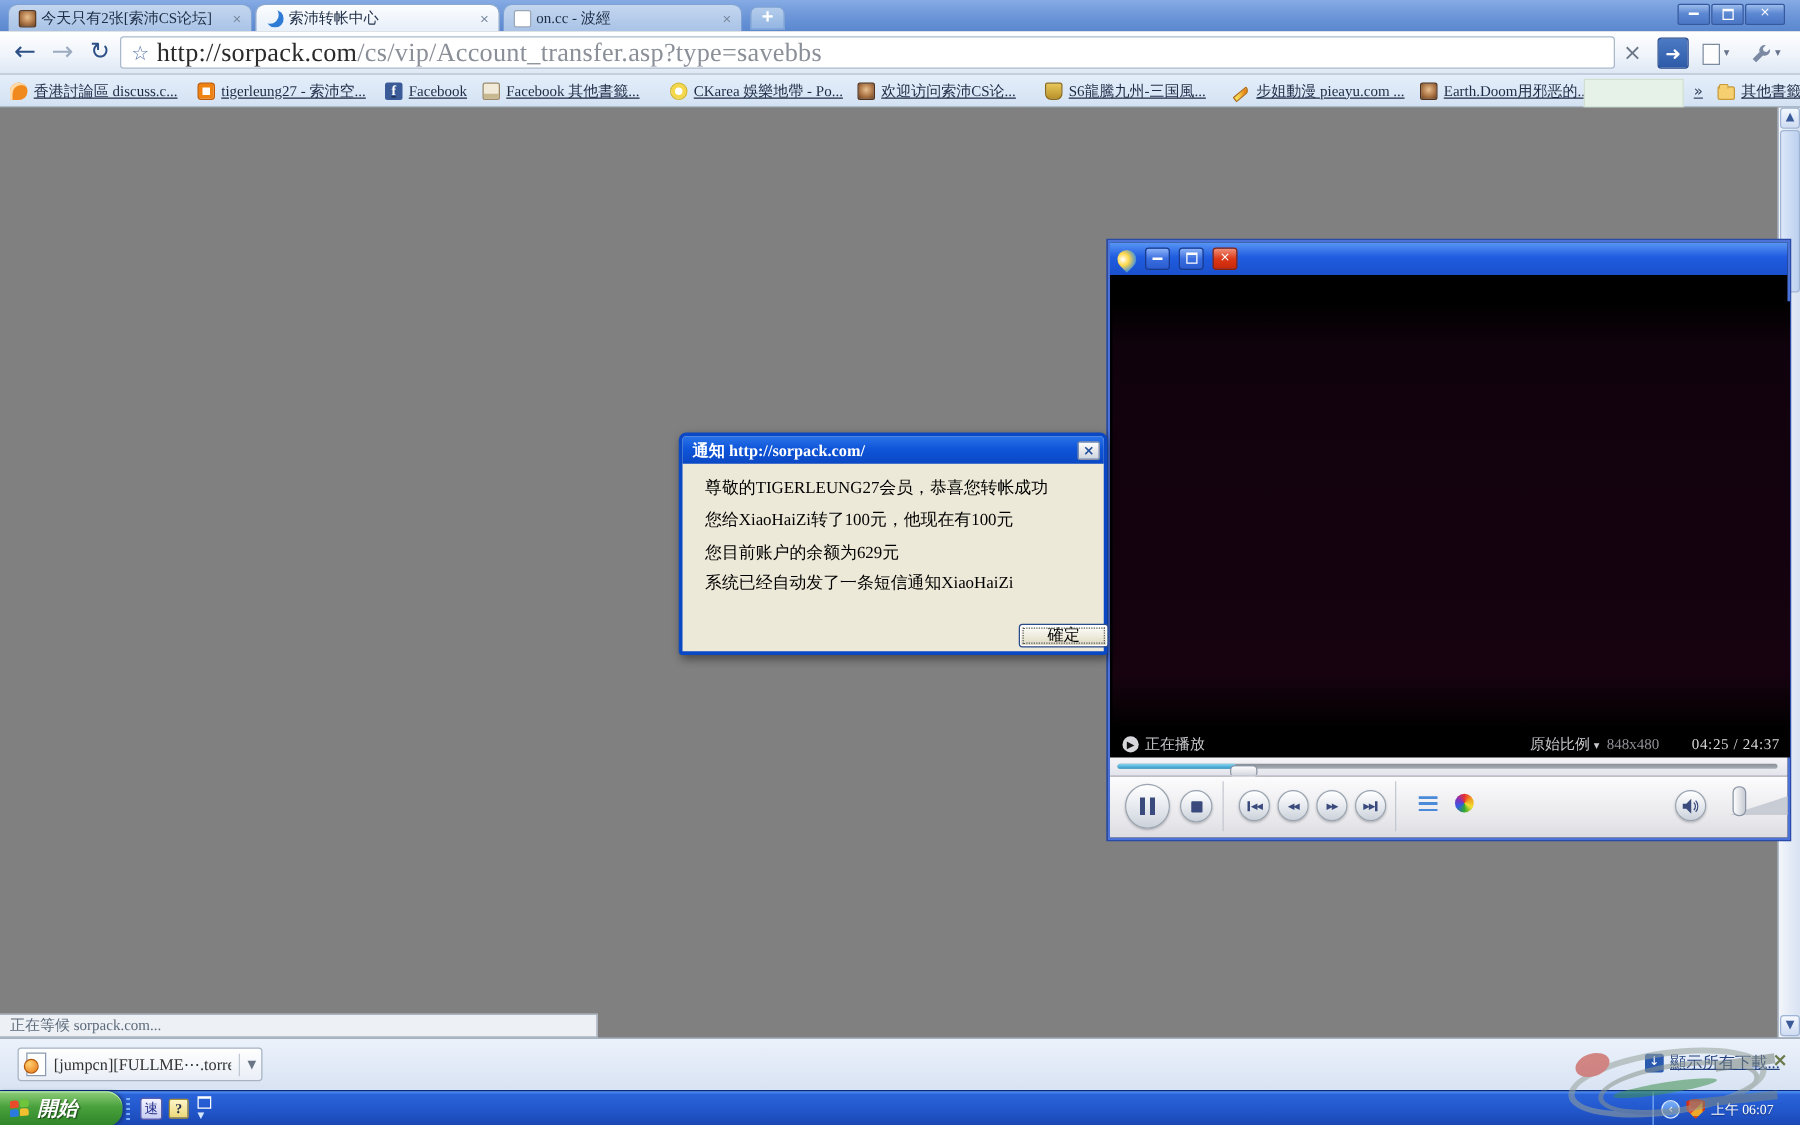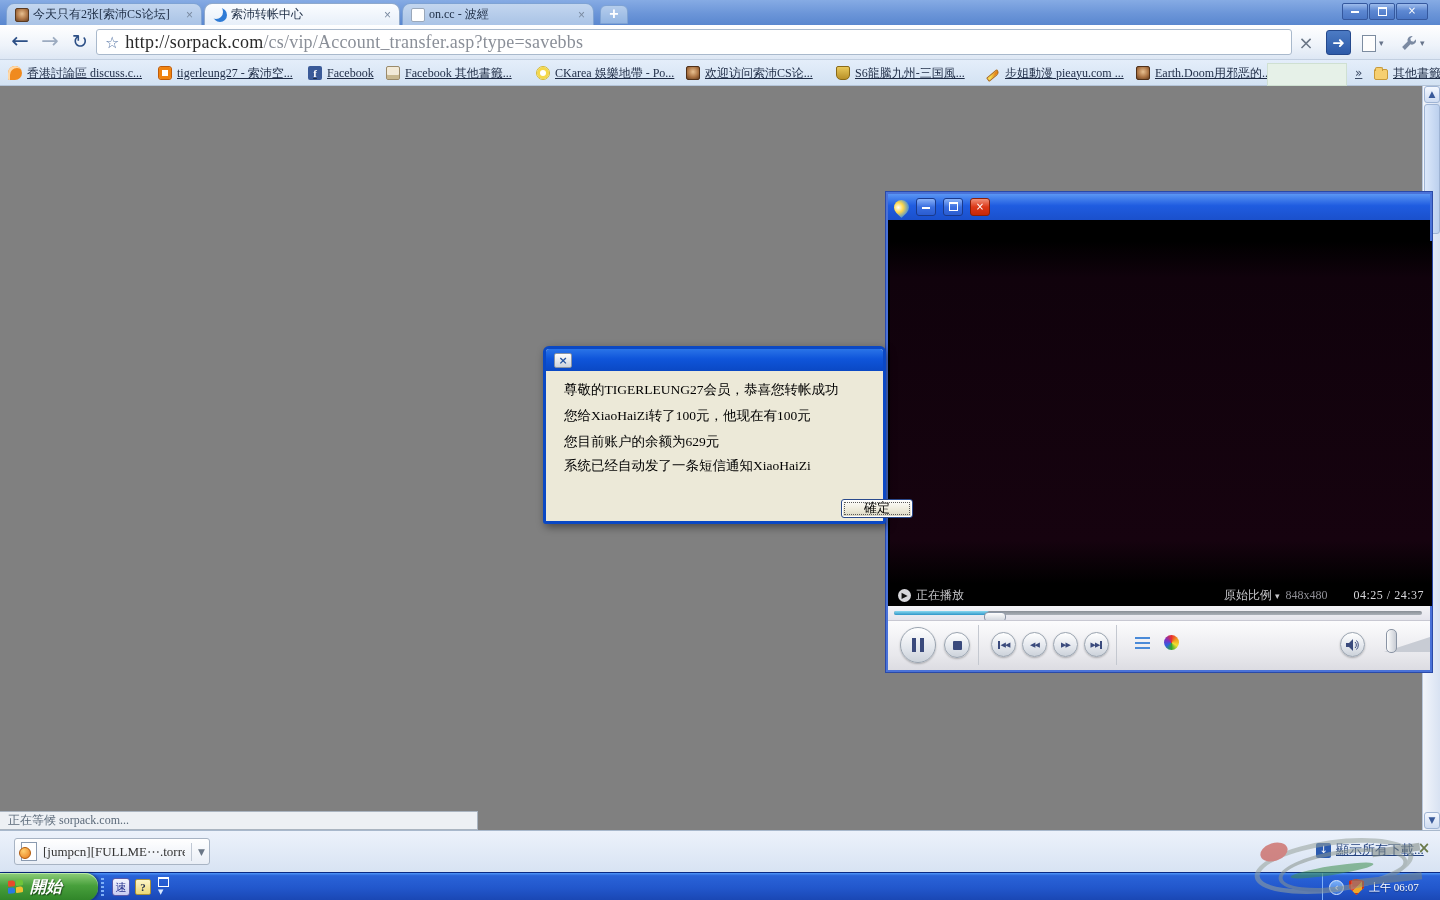--- a/index.html
+++ b/index.html
@@ -36,21 +36,21 @@
 
   .toolbar{left:0;top:25px;width:1440px;height:35px;
     background:linear-gradient(180deg,#ffffff 0%,#eef3fa 60%,#dde7f4 100%);
     border-bottom:1px solid #c2cfe0;box-sizing:border-box;}
   .navbtn{position:absolute;top:3px;width:28px;height:28px;text-align:center;
     font-size:21px;line-height:27px;font-family:"DejaVu Sans",sans-serif;}
   .omnibox{position:absolute;left:96px;top:4px;width:1196px;height:26px;
     background:#fff;border:1px solid #a9b9cc;border-radius:3px;box-sizing:border-box;
     display:flex;align-items:center;}
   .omni-star{color:#5b79a8;font-size:16px;padding:0 6px 0 8px;font-family:"DejaVu Sans",sans-serif;}
-  .omni-url{font-size:18px;letter-spacing:.2px;}
+  .omni-url{font-size:21px;letter-spacing:.2px;}
   .u-host{color:#2a2a2a;}
   .u-path{color:#8a8f98;}
   .stopx{position:absolute;left:1294px;top:6px;width:24px;height:24px;color:#6a7686;
     font-size:18px;text-align:center;line-height:23px;font-family:"DejaVu Sans",sans-serif;}
   .gobtn{position:absolute;left:1326px;top:5px;width:25px;height:25px;border-radius:3px;
     background:linear-gradient(180deg,#4c7bc4 0%,#2d5aa8 100%);border:1px solid #24488c;
     color:#fff;text-align:center;line-height:24px;font-size:15px;box-sizing:border-box;font-family:"DejaVu Sans",sans-serif;}
   .menubtn{position:absolute;top:8px;height:20px;display:flex;align-items:center;gap:3px;color:#66738a;}
   .pageicon{display:inline-block;width:12px;height:15px;background:#fdfdfd;border:1px solid #7c8ca0;
     box-shadow:inset 0 3px 0 -1px #fff;}
@@ -126,21 +126,21 @@
     display:flex;align-items:center;box-sizing:border-box;}
   .dlg-title-text{flex:1;}
   .dlg-x{width:18px;height:15px;margin-right:3px;border-radius:2px;
     background:linear-gradient(180deg,#fdfdfd,#cfd4dc);border:1px solid #8a94a4;
     color:#23529e;font-size:11px;line-height:13px;text-align:center;font-weight:bold;box-sizing:border-box;font-family:"DejaVu Sans",sans-serif;}
   .dlg-line{position:absolute;left:18px;font-size:13.5px;color:#000;white-space:nowrap;}
   .dlg-ok{position:absolute;left:269px;top:150px;width:72px;height:19px;
     background:linear-gradient(180deg,#ffffff 0%,#ece9d8 60%,#d8d4c0 100%);
     border:1px solid #2a4a8c;border-radius:3px;box-sizing:border-box;
     font-size:13px;text-align:center;line-height:16px;
-    box-shadow:inset 0 0 0 1px #fff;outline:1px dotted #5a5a5a;outline-offset:-4px;margin-left:26px;}
+    box-shadow:inset 0 0 0 1px #fff;outline:1px dotted #5a5a5a;outline-offset:-4px;}
 
   
   .player{left:886px;top:192px;width:546px;height:480px;z-index:50;
     border:2px solid #4a72d8;box-sizing:border-box;background:#000;
     box-shadow:0 0 0 1px #2a4aa8;}
   .pl-title{height:26px;background:linear-gradient(180deg,#5a96f4 0%,#1f5ce0 45%,#1a50cc 100%);
     display:flex;align-items:center;padding:0 4px 0 6px;gap:5px;box-sizing:border-box;}
   .pl-ico{width:15px;height:15px;border-radius:50% 50% 50% 0;
     background:radial-gradient(circle at 35% 35%,#fff 0%,#ffd84a 35%,#3a8ae0 80%);transform:rotate(-45deg);flex:0 0 15px;}
   .pl-title-text{flex:1;color:#fff;font-weight:bold;font-size:12.5px;white-space:nowrap;overflow:hidden;}
@@ -351,20 +351,21 @@
   <div class="wm-e1"></div>
     <div class="wm-e2"></div>
     <div class="wm-red"></div>
   <div class="wm-green"></div>
     <div class="wm-g1"></div>
     <div class="wm-g2"></div>
 </div>
 
 <div class="abs dialog">
   <div class="dlg-title">
+    <span class="dlg-title-text">通知 http://sorpack.com/</span>
     <span class="dlg-x">×</span>
   </div>
   <div class="dlg-line" style="top:32px;">尊敬的TIGERLEUNG27会员，恭喜您转帐成功</div>
   <div class="dlg-line" style="top:58px;">您给XiaoHaiZi转了100元，他现在有100元</div>
   <div class="dlg-line" style="top:84px;">您目前账户的余额为629元</div>
   <div class="dlg-line" style="top:108px;">系统已经自动发了一条短信通知XiaoHaiZi</div>
   <div class="dlg-ok">確定</div>
 </div>
 
 <div class="abs player">

